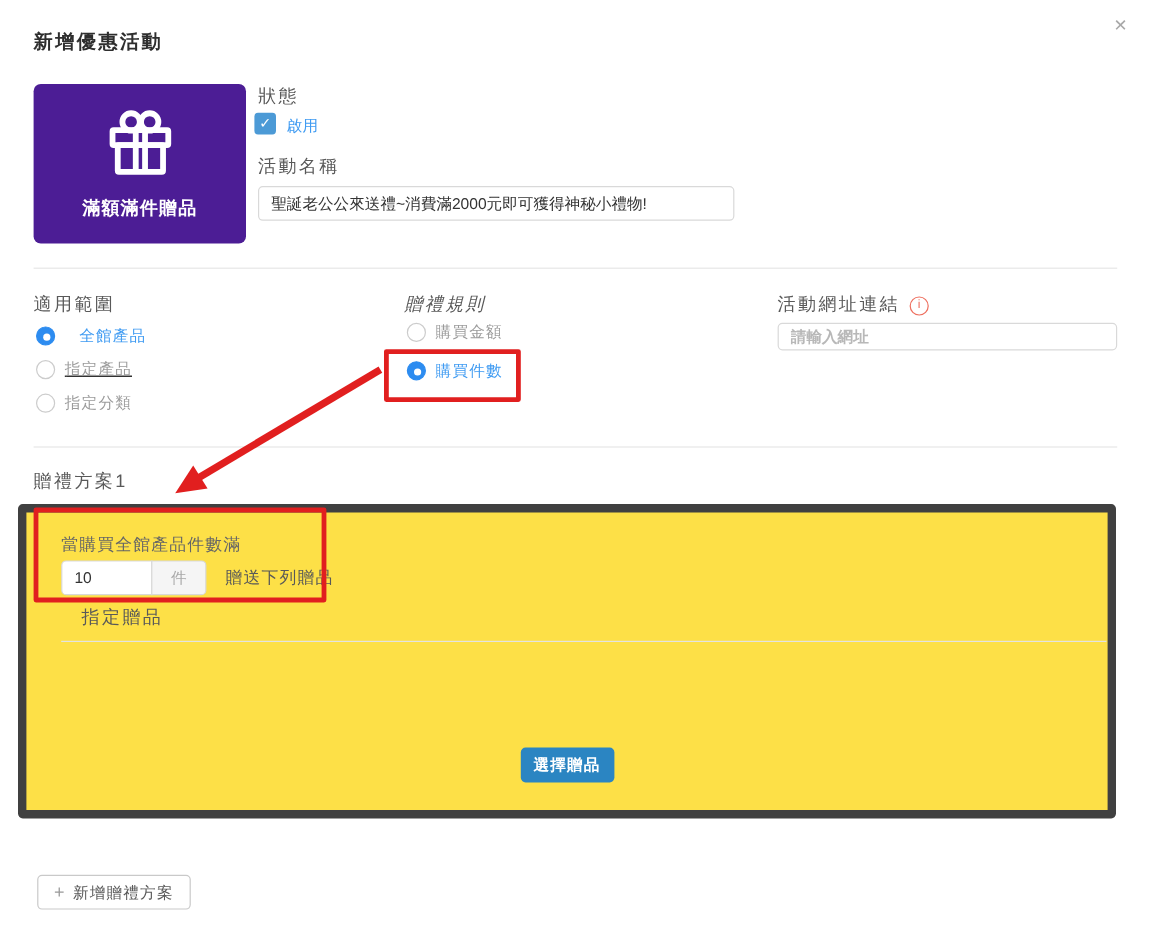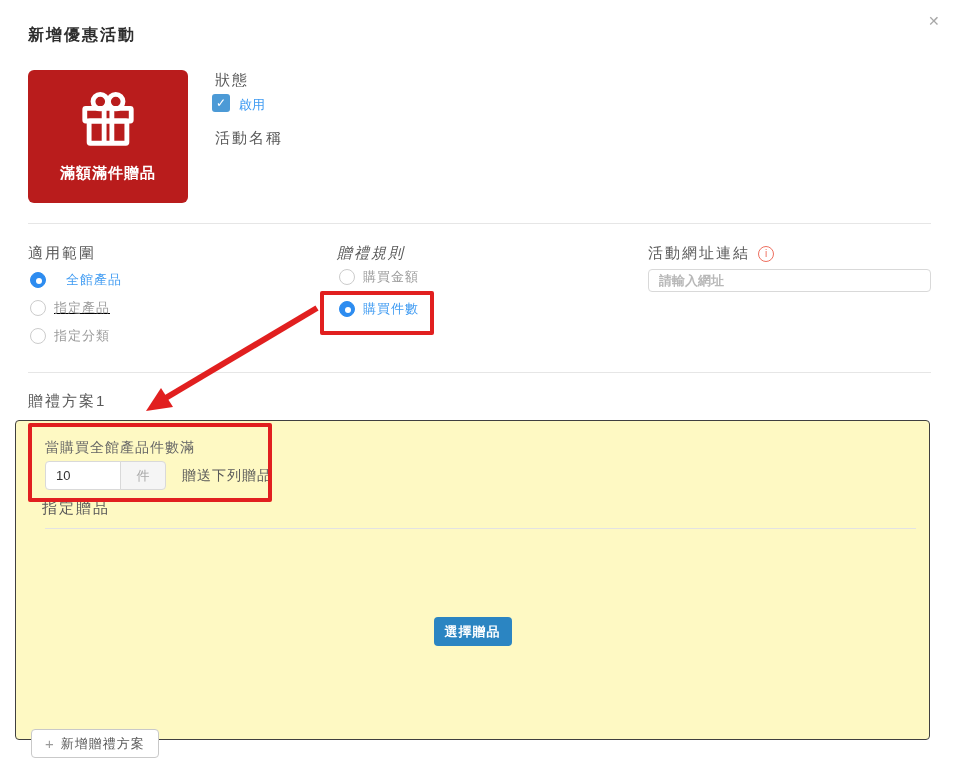--- a/index.html
+++ b/index.html
@@ -7,21 +7,21 @@
     position:relative; width:958px; height:773px; background:#fff;
     font-family:"Liberation Sans", sans-serif; overflow:hidden;
   }
   .abs { position:absolute; }
 
   
   .modal-title { left:28px; top:25px; font-size:16px; font-weight:bold; color:#2e2e2e; letter-spacing:2px; }
   .close-btn { left:924px; top:9px; font-size:14px; color:#a8a8a8; cursor:pointer; padding:4px; }
 
   
-  .promo-card { left:28px; top:70px; width:160px; height:133px; background:#b91c1c; border-radius:6px; }
+  .promo-card { left:28px; top:70px; width:160px; height:133px; background:#4c1d95; border-radius:6px;padding-left:17px; }
   .promo-card svg { position:absolute; left:50%; top:20px; transform:translateX(-50%); }
   .promo-card-label { position:absolute; left:0; right:0; bottom:20px; text-align:center;
     color:#fff; font-weight:bold; font-size:15px; letter-spacing:1px; }
 
   .sec-label { color:#595959; font-size:15px; letter-spacing:2px; }
 
   
   .status-label { left:215px; top:71px; }
   .checkbox { left:212px; top:94px; width:18px; height:18px; background:#4c9ad6; border-radius:3px;
     color:#fff; font-size:12px; line-height:18px; text-align:center; cursor:pointer; }
@@ -58,30 +58,30 @@
   .scope-opt-0 { left:30px; top:271px;gap:20px; }
   .scope-opt-1 { left:30px; top:299px;text-decoration:underline; }
   .scope-opt-2 { left:30px; top:327px; }
   .rule-opt-0  { left:339px; top:268px; }
   .rule-opt-1  { left:339px; top:300px; }
 
   .url-input { left:648px; top:269px; width:283px; height:23px;font-weight:bold; }
 
   
   .plan-title { left:28px; top:392px; }
-  .panel { left:15px; top:420px; width:915px; height:320px; border:1px solid #404040; border-radius:4px;
-    background:#fef9c3; box-sizing:border-box; }
+  .panel { left:15px; top:420px; width:915px; height:262px; border:7px solid #404040; border-radius:4px;
+    background:#fde047; box-sizing:border-box; }
   .panel .abs { position:absolute; }
   .cond-label { left:29px; top:18px; font-size:14px; color:#666; letter-spacing:1px; }
   .qty-input { left:29px; top:40px; width:76px; height:29px; border-radius:4px 0 0 4px; }
   .qty-addon { left:104px; top:40px; width:46px; height:29px; background:#f5f5f5;
     border:1px solid #d9d9d9; border-radius:0 4px 4px 0; box-sizing:border-box;
     font-size:13px; color:#a8a8a8; text-align:center; line-height:27px; }
   .cond-suffix { left:166px; top:46px; font-size:14px; color:#595959; letter-spacing:1px; }
-  .gifts-label { left:26px; top:78px; font-size:15px; color:#595959; letter-spacing:2px; }
+  .gifts-label { left:46px; top:78px; font-size:15px; color:#595959; letter-spacing:2px; }
   .gifts-hr { left:29px; top:107px; width:871px; height:1px; background:#e3e3e3; }
   .empty-text { left:0; right:0; top:153px; text-align:center; font-size:16px; color:#333; letter-spacing:1px; }
   .select-gift-btn { left:50%; top:196px; transform:translateX(-50%); width:78px; height:29px;
     background:#2b85c2; border:none; border-radius:4px; color:#fff; font-size:13px; font-weight:bold;
     letter-spacing:1px; cursor:pointer; font-family:"Liberation Sans",sans-serif; }
 
   
   .redbox { border:4px solid #e11f1f; border-radius:2px; pointer-events:none; }
   .redbox1 { left:320px; top:291px; width:106px; height:36px; }
   .redbox2 { left:28px;  top:423px; width:236px; height:71px; }
@@ -116,20 +116,21 @@
     <div class="promo-card-label">滿額滿件贈品</div>
   </div>
 
   <div class="abs sec-label status-label">狀態</div>
   <div class="abs checkbox">
     <span>✓</span>
   </div>
   <div class="abs checkbox-label">啟用</div>
 
   <div class="abs sec-label name-label">活動名稱</div>
+  <input class="abs inp name-input" type="text" value="聖誕老公公來送禮~消費滿2000元即可獲得神秘小禮物!" style="">
 
   <div class="abs divider div1"></div>
 
   <div class="abs sec-label scope-label">適用範圍</div>
   <div class="abs radio-row sel scope-opt-0">
     <span class="radio sel"></span>
     <span class="radio-label">全館產品</span>
   </div>
   <div class="abs radio-row scope-opt-1">
     <span class="radio"></span>

